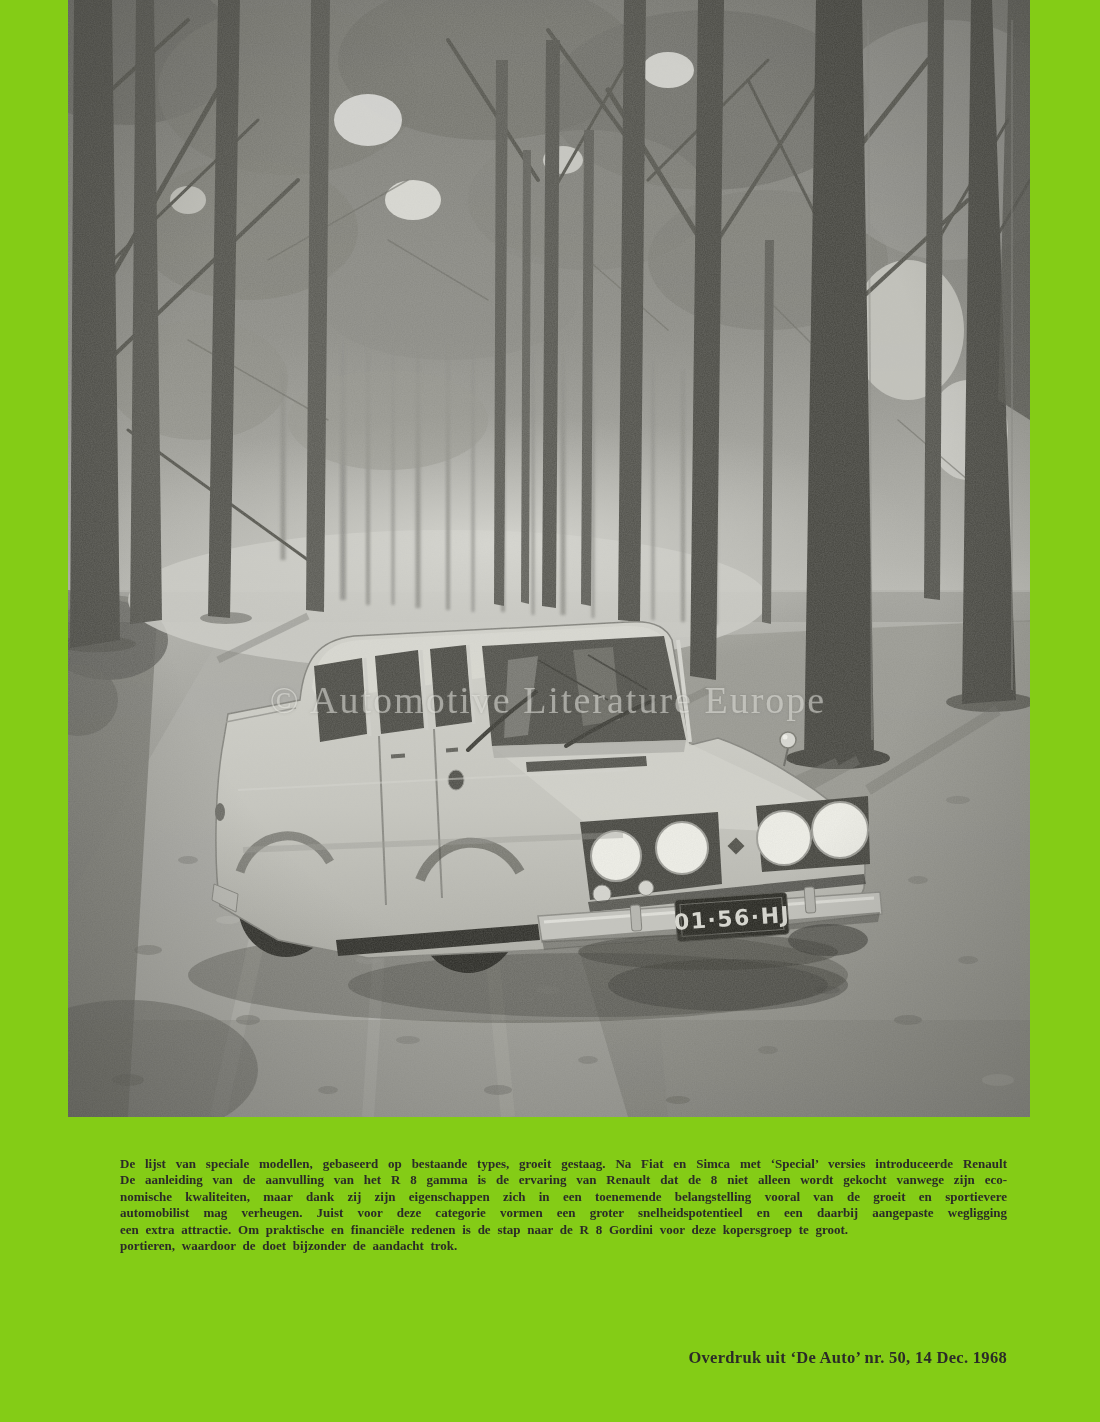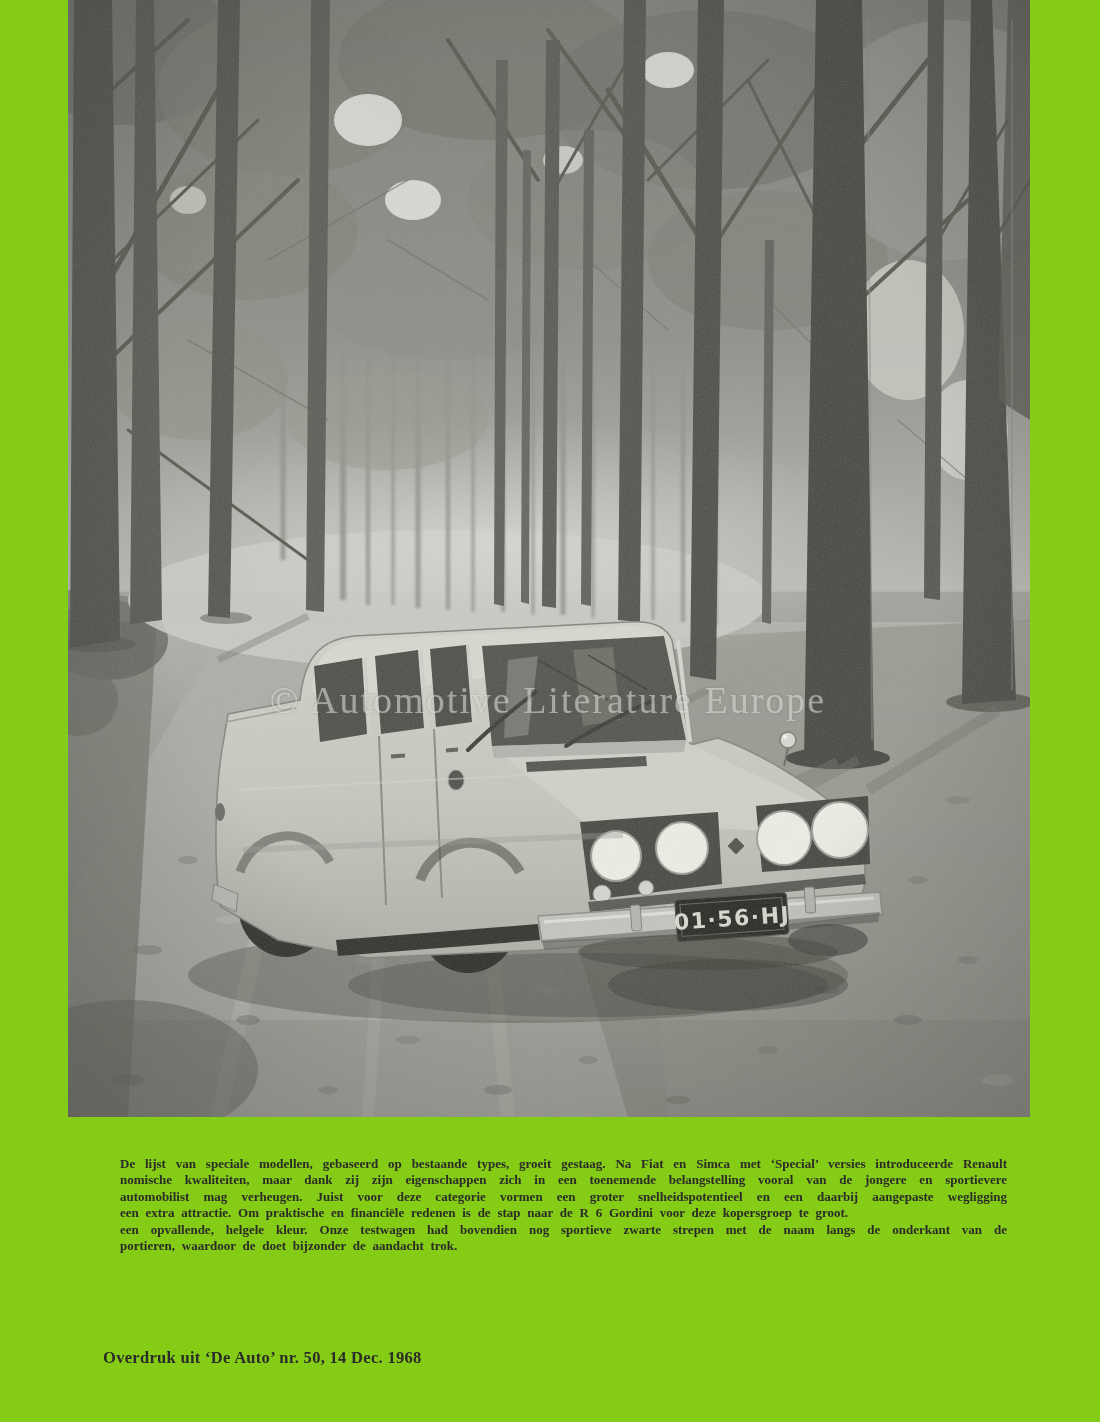--- a/index.html
+++ b/index.html
@@ -8,21 +8,21 @@
   .photo{position:absolute;left:68px;top:0;width:962px;height:1117px;margin:0;overflow:hidden;background:#a5a59f;}
   .photo svg{display:block;}
   .watermark{position:absolute;left:130px;top:678px;width:700px;text-align:center;
              font-family:"Liberation Serif", serif;font-size:38px;letter-spacing:2px;
              color:rgba(240,240,234,0.50);text-shadow:0 0 3px rgba(110,110,104,0.35);
              white-space:nowrap;pointer-events:none;}
   .article{position:absolute;left:103px;top:1156px;width:904px;color:#2b2b28;}
   .ln{font-size:13px;line-height:16.45px;font-weight:bold;text-align:justify;margin-left:17px;}
   .ln.mid{text-align-last:justify;}
   .ln.end{text-align-last:left;word-spacing:3.5px;}
-  .credit{position:absolute;left:103px;top:1348px;width:904px;text-align:left;
+  .credit{position:absolute;left:103px;top:1348px;width:904px;text-align:right;
           font-size:16.5px;font-weight:bold;color:#2b2b28;letter-spacing:0.3px;}
 </style>
 </head>
 <body>
 
 <div class="page">
 
   <figure class="photo">
     <svg viewBox="0 0 962 1117" width="962" height="1117">
       <defs>
@@ -313,21 +313,21 @@
 
       <rect width="962" height="1117" filter="url(#grainF)" opacity="0.5"></rect>
       <rect width="962" height="1117" fill="url(#vig)"></rect>
     </svg>
 
     <div class="watermark">© Automotive Literature Europe</div>
   </figure>
 
   <section class="article">
     <div class="ln mid">De lijst van speciale modellen, gebaseerd op bestaande types, groeit gestaag. Na Fiat en Simca met ‘Special’ versies introduceerde Renault</div>
-    <div class="ln mid">nomische kwaliteiten, maar dank zij zijn eigenschappen zich in een toenemende belangstelling vooral van de jongere en sportievere</div>
+    <div class="ln mid">De aanleiding van de aanvulling van het R 8 gamma is de ervaring van Renault dat de 8 niet alleen wordt gekocht vanwege zijn eco-</div>
+    <div class="ln mid">nomische kwaliteiten, maar dank zij zijn eigenschappen zich in een toenemende belangstelling vooral van de groeit en sportievere</div>
     <div class="ln mid">automobilist mag verheugen. Juist voor deze categorie vormen een groter snelheidspotentieel en een daarbij aangepaste wegligging</div>
-    <div class="ln end">een extra attractie. Om praktische en financiële redenen is de stap naar de R 6 Gordini voor deze kopersgroep te groot.</div>
-    <div class="ln mid">een opvallende, helgele kleur. Onze testwagen had bovendien nog sportieve zwarte strepen met de naam langs de onderkant van de</div>
+    <div class="ln end">een extra attractie. Om praktische en financiële redenen is de stap naar de R 8 Gordini voor deze kopersgroep te groot.</div>
     <div class="ln end">portieren, waardoor de doet bijzonder de aandacht trok.</div>
   </section>
 
   <div class="credit">Overdruk uit ‘De Auto’ nr. 50, 14 Dec. 1968</div>
 </div>
 
 </body></html>

